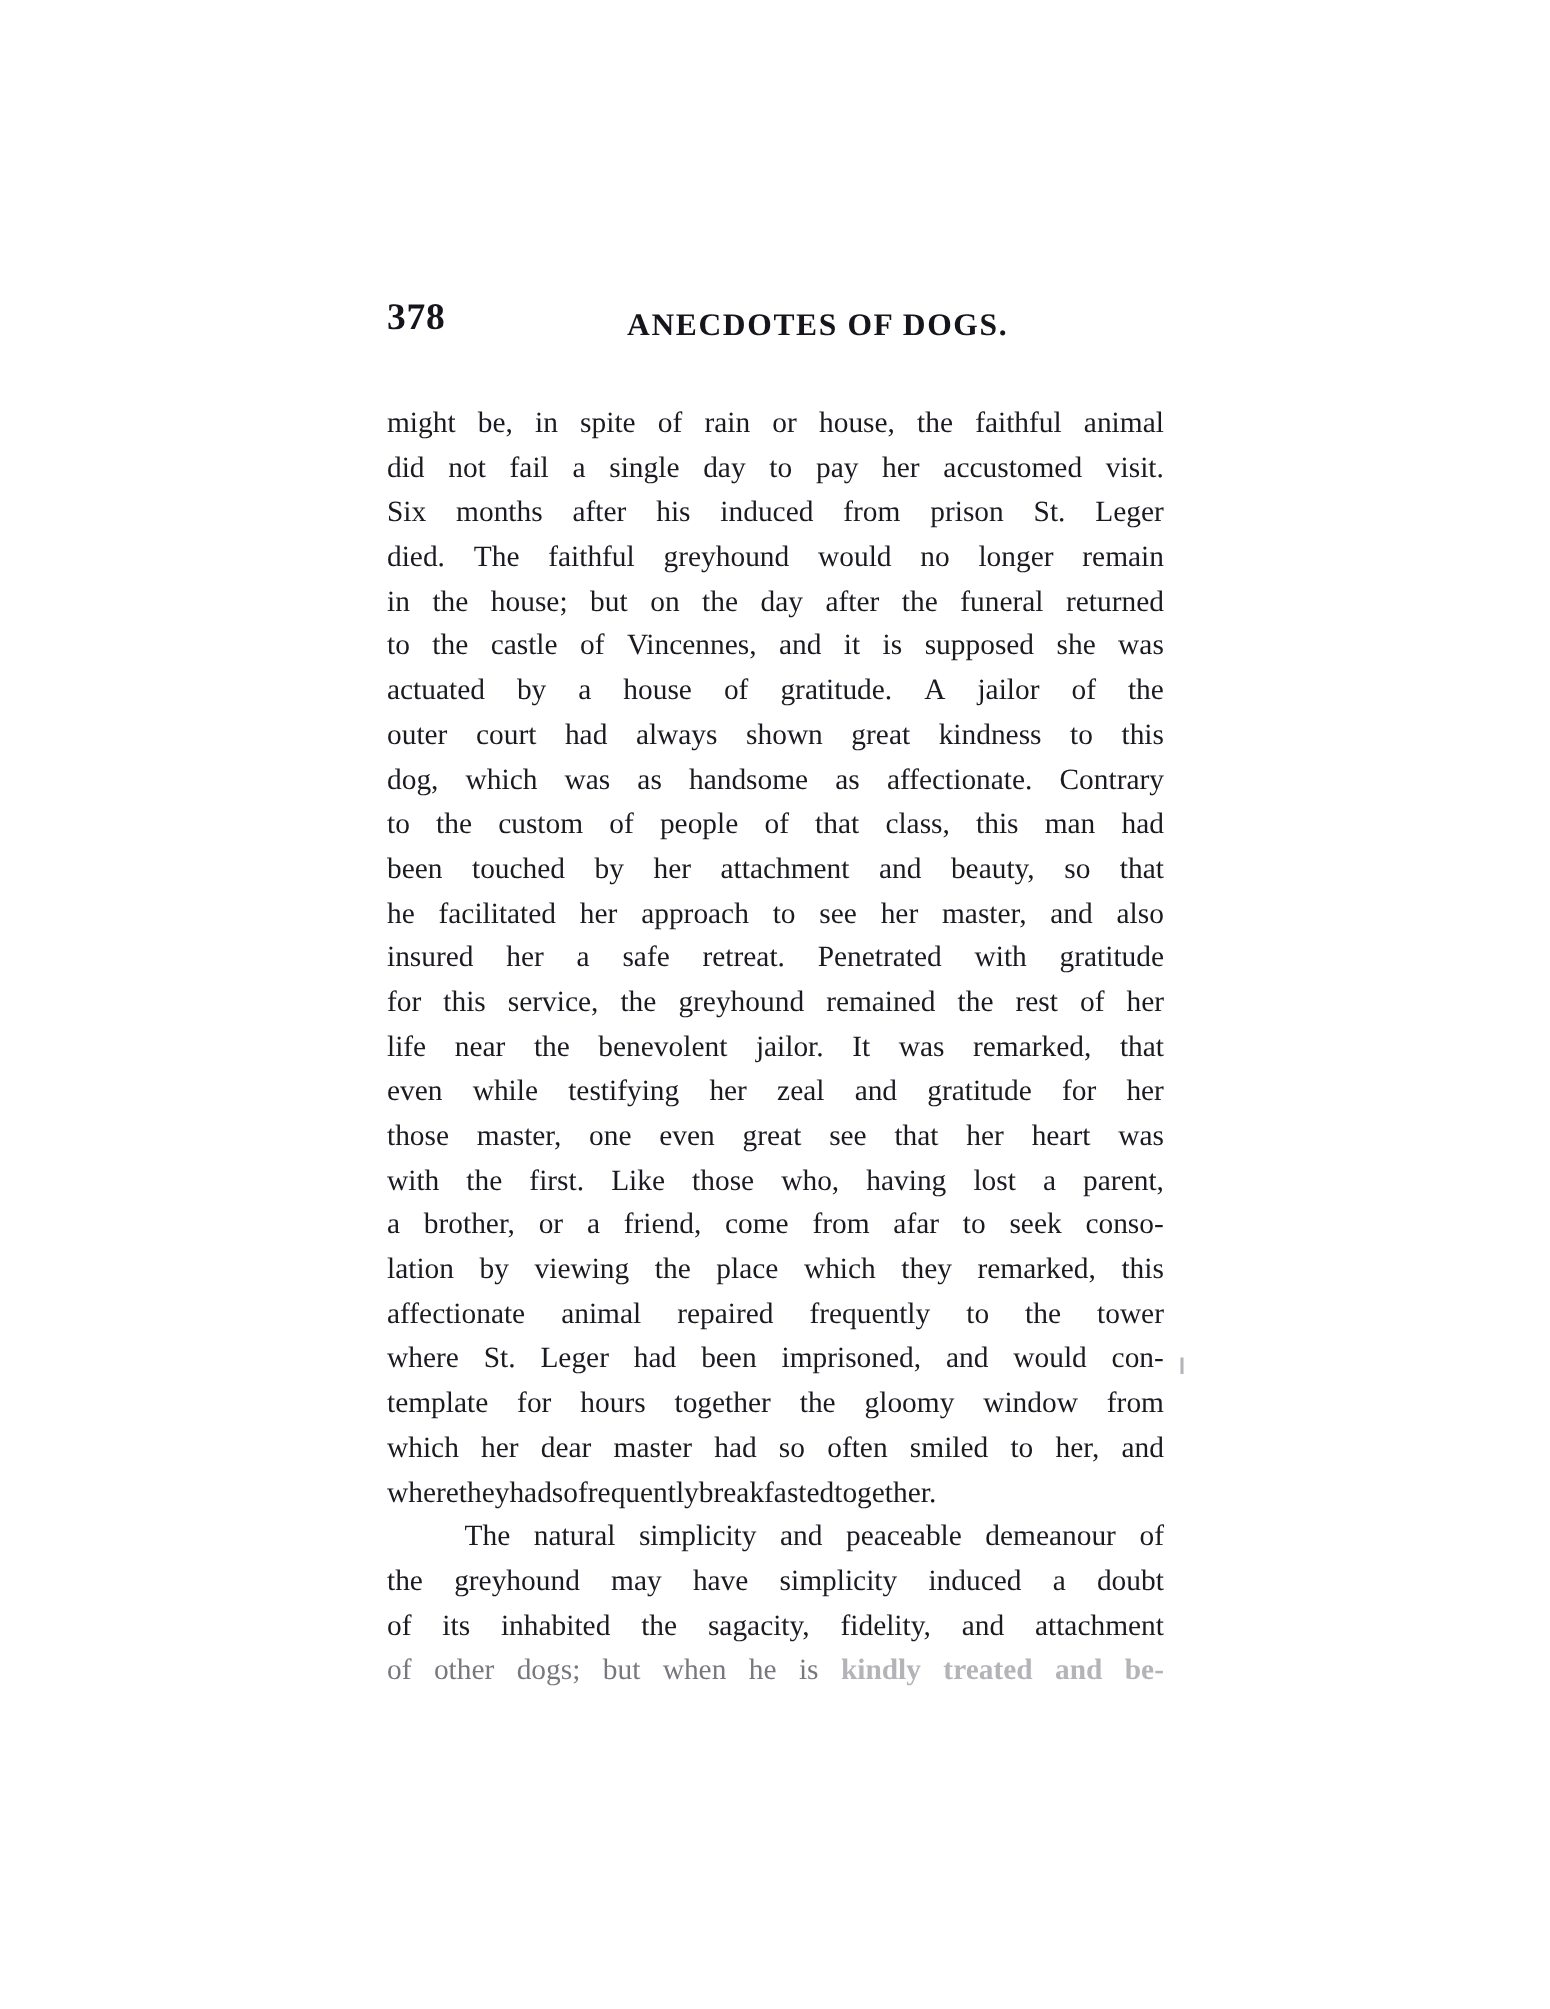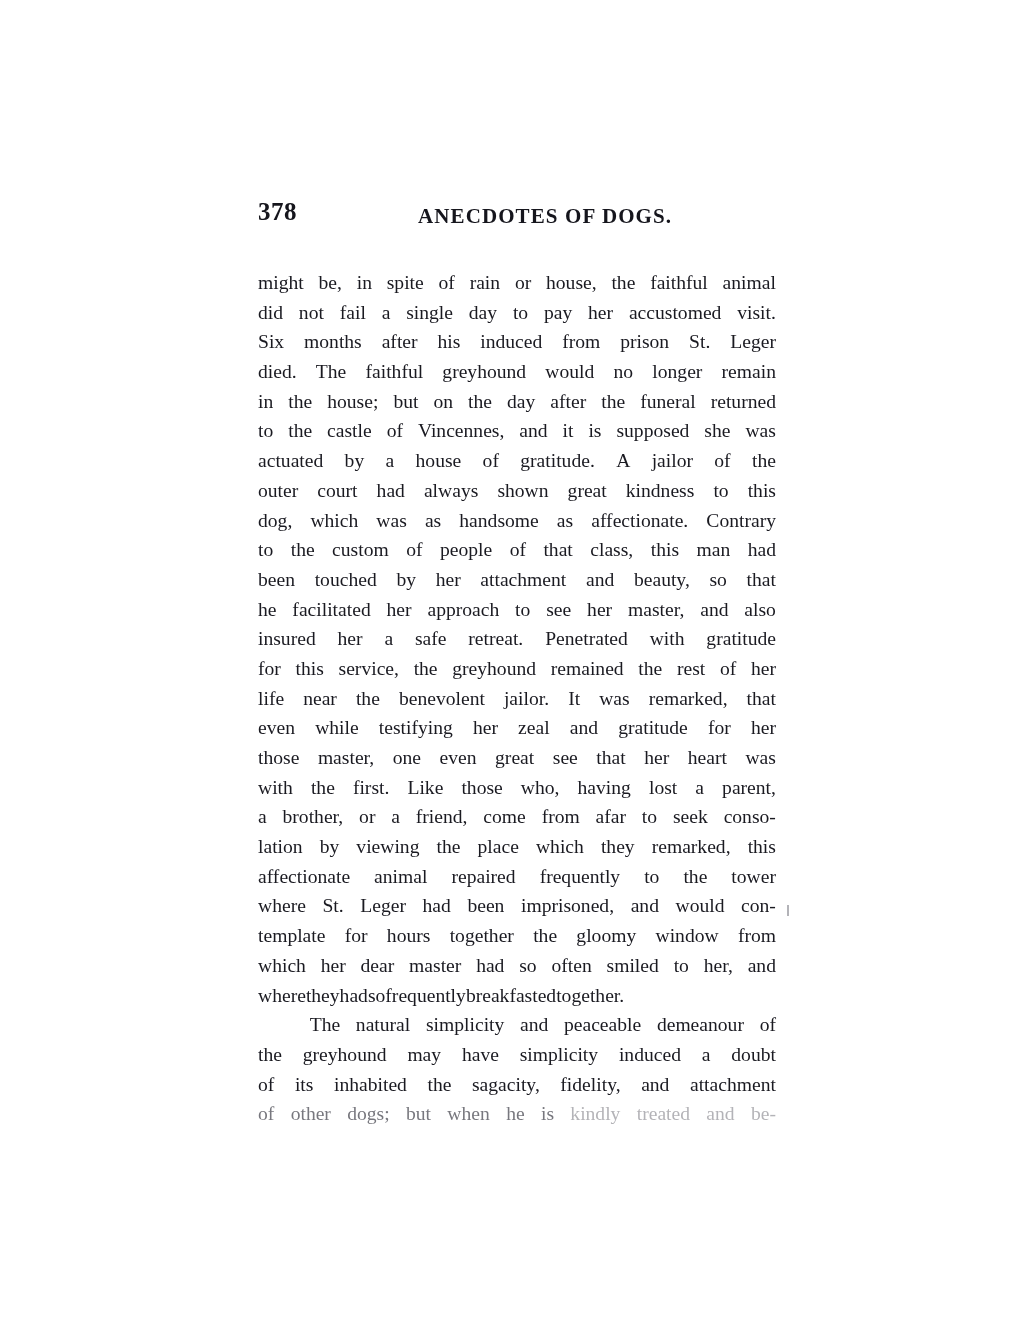--- a/index.html
+++ b/index.html
@@ -76,20 +76,21 @@
     width: 36px;
   }
   
   .fade {
     color: #5a5a62;
     opacity: 0.82;
   }
   .fade-more {
     color: #7d7c83;
     opacity: 0.7;
+    font-weight: bold;
   }
   
   .margin-speck {
     position: absolute;
     left: 787px;
     top: 905px;
     width: 2px;
     height: 11px;
     background: #9a9aa0;
     opacity: 0.75;

